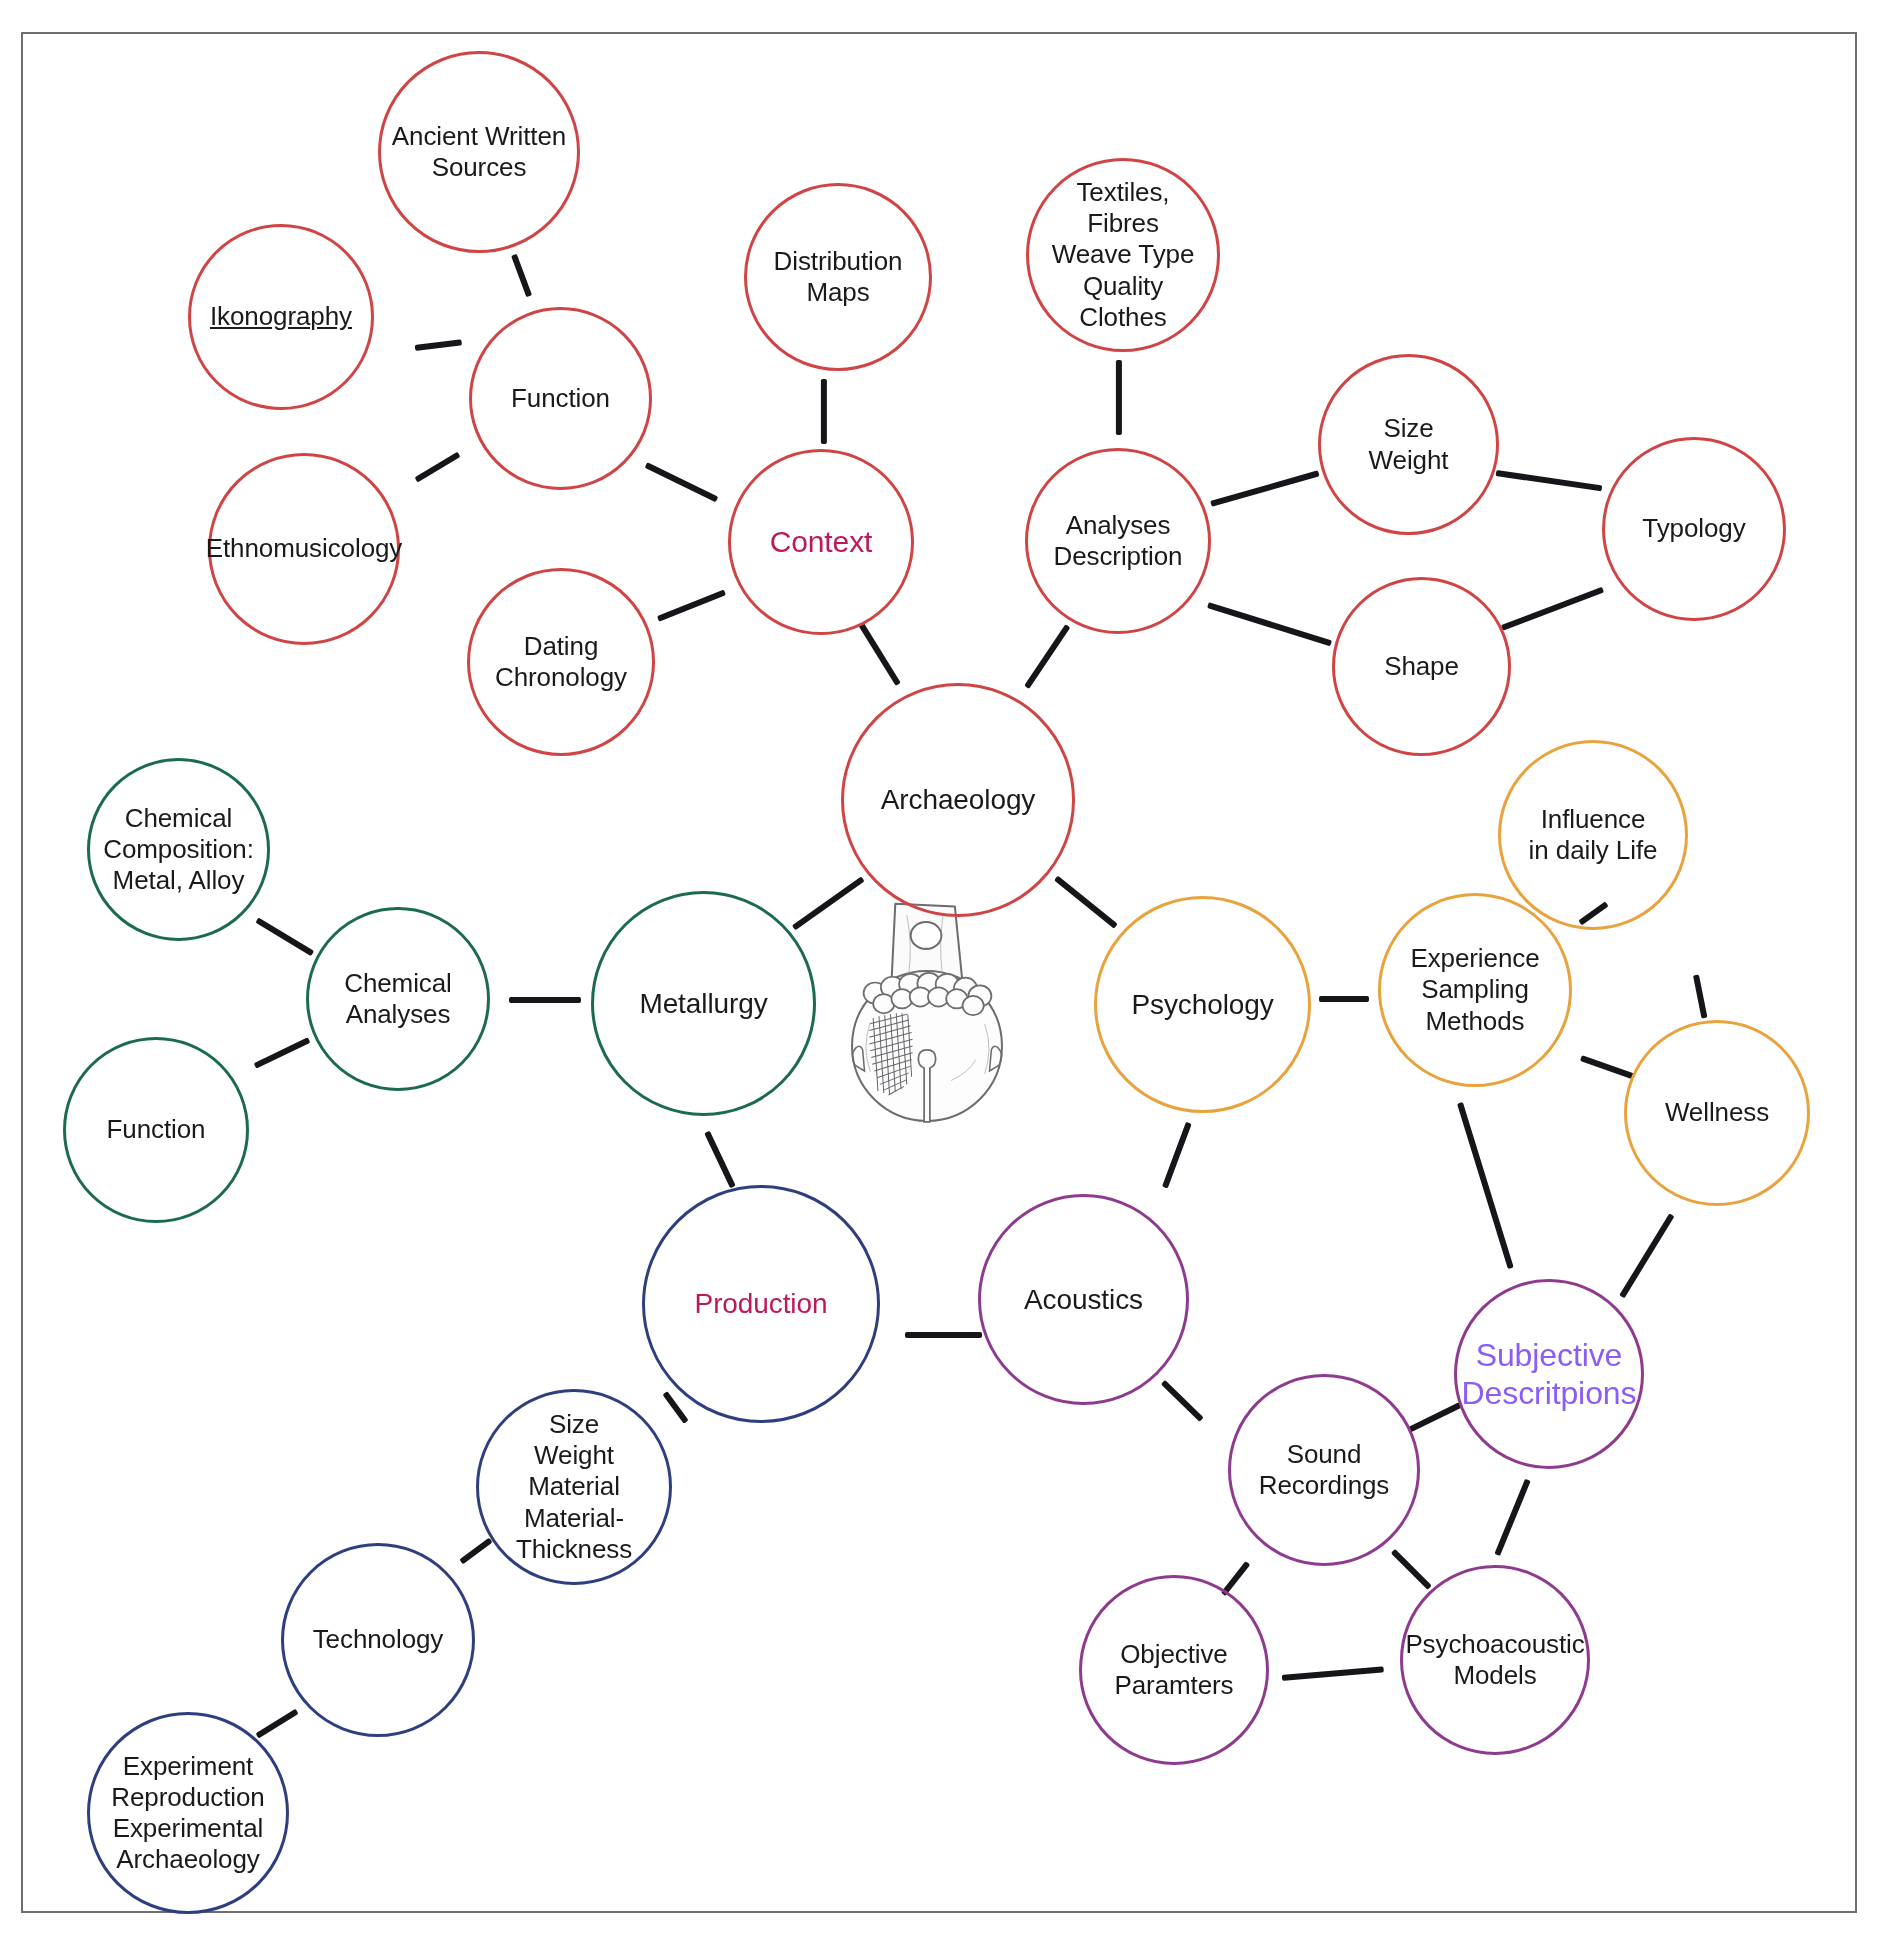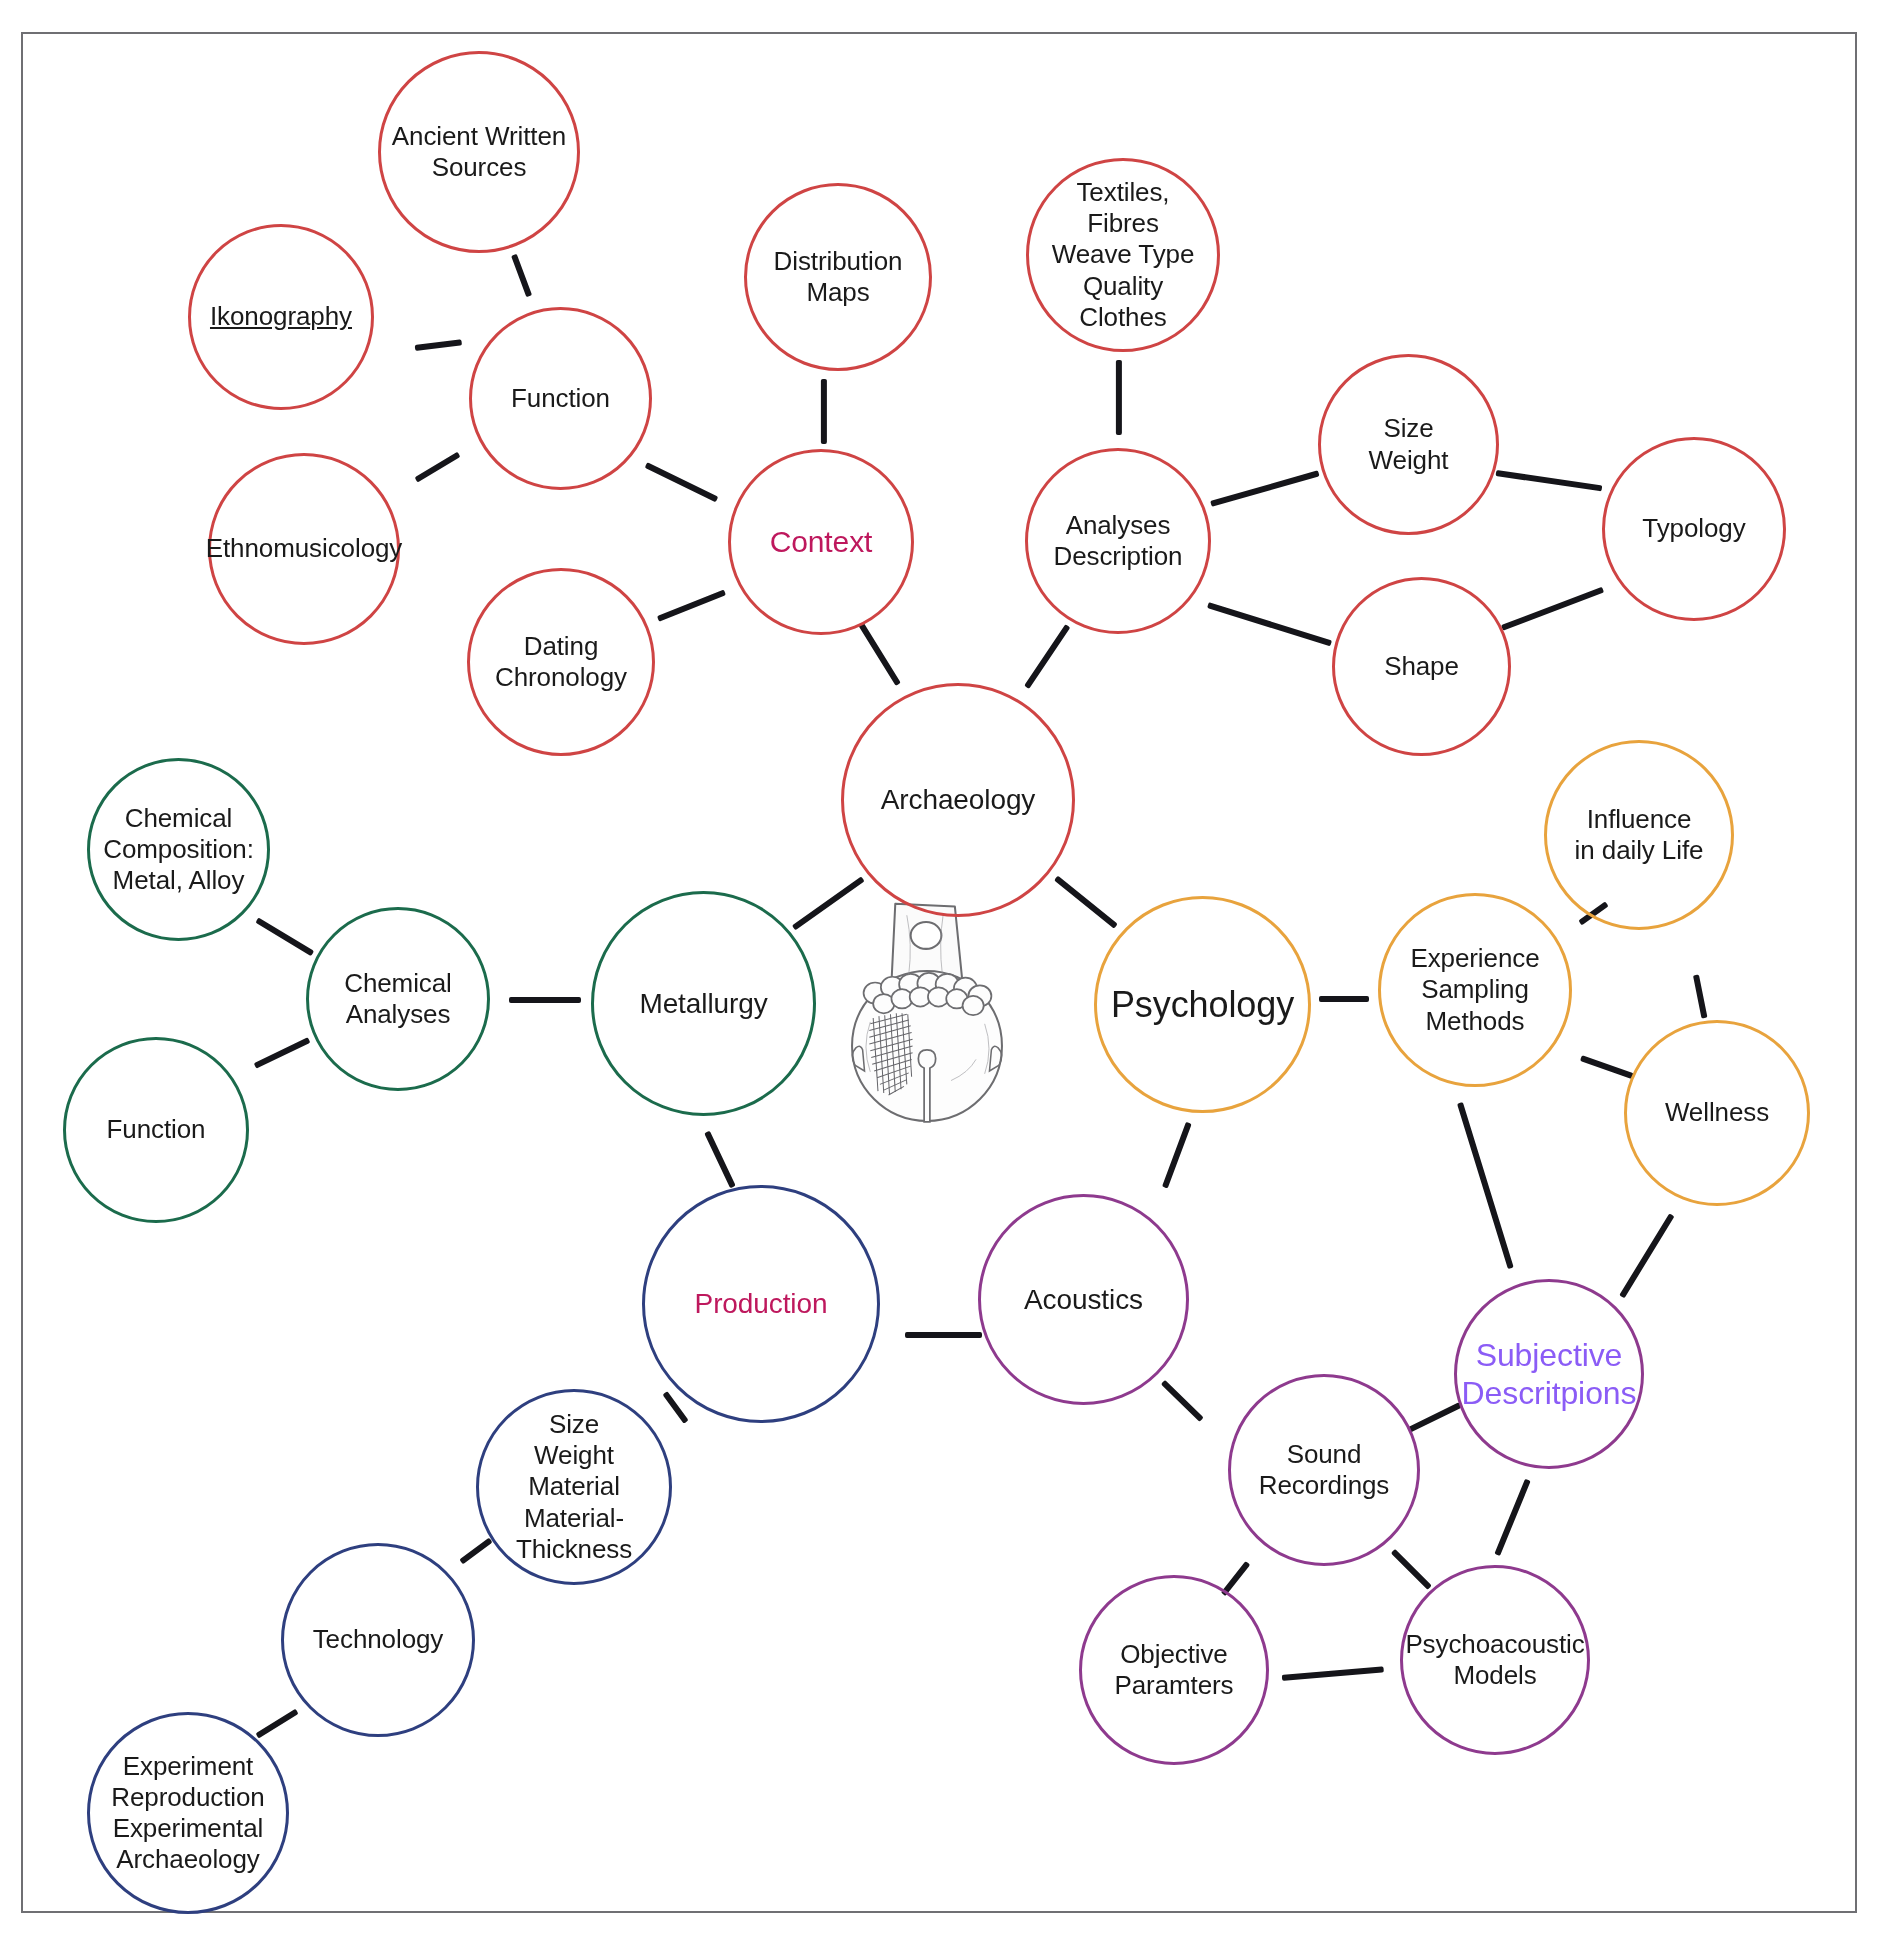--- a/index.html
+++ b/index.html
@@ -245,28 +245,28 @@
       <div class="node" style="left: 281px; top: 1543px; width: 194px; height: 194px; border-width: 3.8px; border-color: rgb(46, 63, 127);">
         <span class="label" style="font-size: 26px; color: rgb(26, 26, 26);">Technology</span>
       </div>
       <div class="node" style="left: 87px; top: 1712px; width: 202px; height: 202px; border-width: 3.8px; border-color: rgb(46, 63, 127);">
         <span class="label" style="font-size: 26px; color: rgb(26, 26, 26);">Experiment
 Reproduction
 Experimental
 Archaeology</span>
       </div>
       <div class="node" style="left: 1094px; top: 896px; width: 217px; height: 217px; border-width: 3.8px; border-color: rgb(232, 163, 61);">
-        <span class="label" style="font-size: 36px; color: rgb(26, 26, 26);">Psychology</span>
+        <span class="label" style="font-size: 28px; color: rgb(26, 26, 26);">Psychology</span>
       </div>
       <div class="node" style="left: 1378px; top: 893px; width: 194px; height: 194px; border-width: 3.8px; border-color: rgb(232, 163, 61);">
         <span class="label" style="font-size: 26px; color: rgb(26, 26, 26);">Experience
 Sampling
 Methods</span>
       </div>
-      <div class="node" style="left: 1544px; top: 740px; width: 190px; height: 190px; border-width: 3.8px; border-color: rgb(232, 163, 61); justify-content: center;">
+      <div class="node" style="left: 1498px; top: 740px; width: 190px; height: 190px; border-width: 3.8px; border-color: rgb(232, 163, 61); justify-content: center;">
         <span class="label" style="font-size: 26px; color: rgb(26, 26, 26);">Influence
 in daily Life</span>
       </div>
       <div class="node" style="left: 1624px; top: 1020px; width: 186px; height: 186px; border-width: 3.8px; border-color: rgb(232, 163, 61);">
         <span class="label" style="font-size: 26px; color: rgb(26, 26, 26);">Wellness</span>
       </div>
       <div class="node" style="left: 978px; top: 1194px; width: 211px; height: 211px; border-width: 3.8px; border-color: rgb(142, 58, 142);">
         <span class="label" style="font-size: 28px; color: rgb(26, 26, 26);">Acoustics</span>
       </div>
       <div class="node" style="left: 1228px; top: 1374px; width: 192px; height: 192px; border-width: 3.8px; border-color: rgb(142, 58, 142);">

